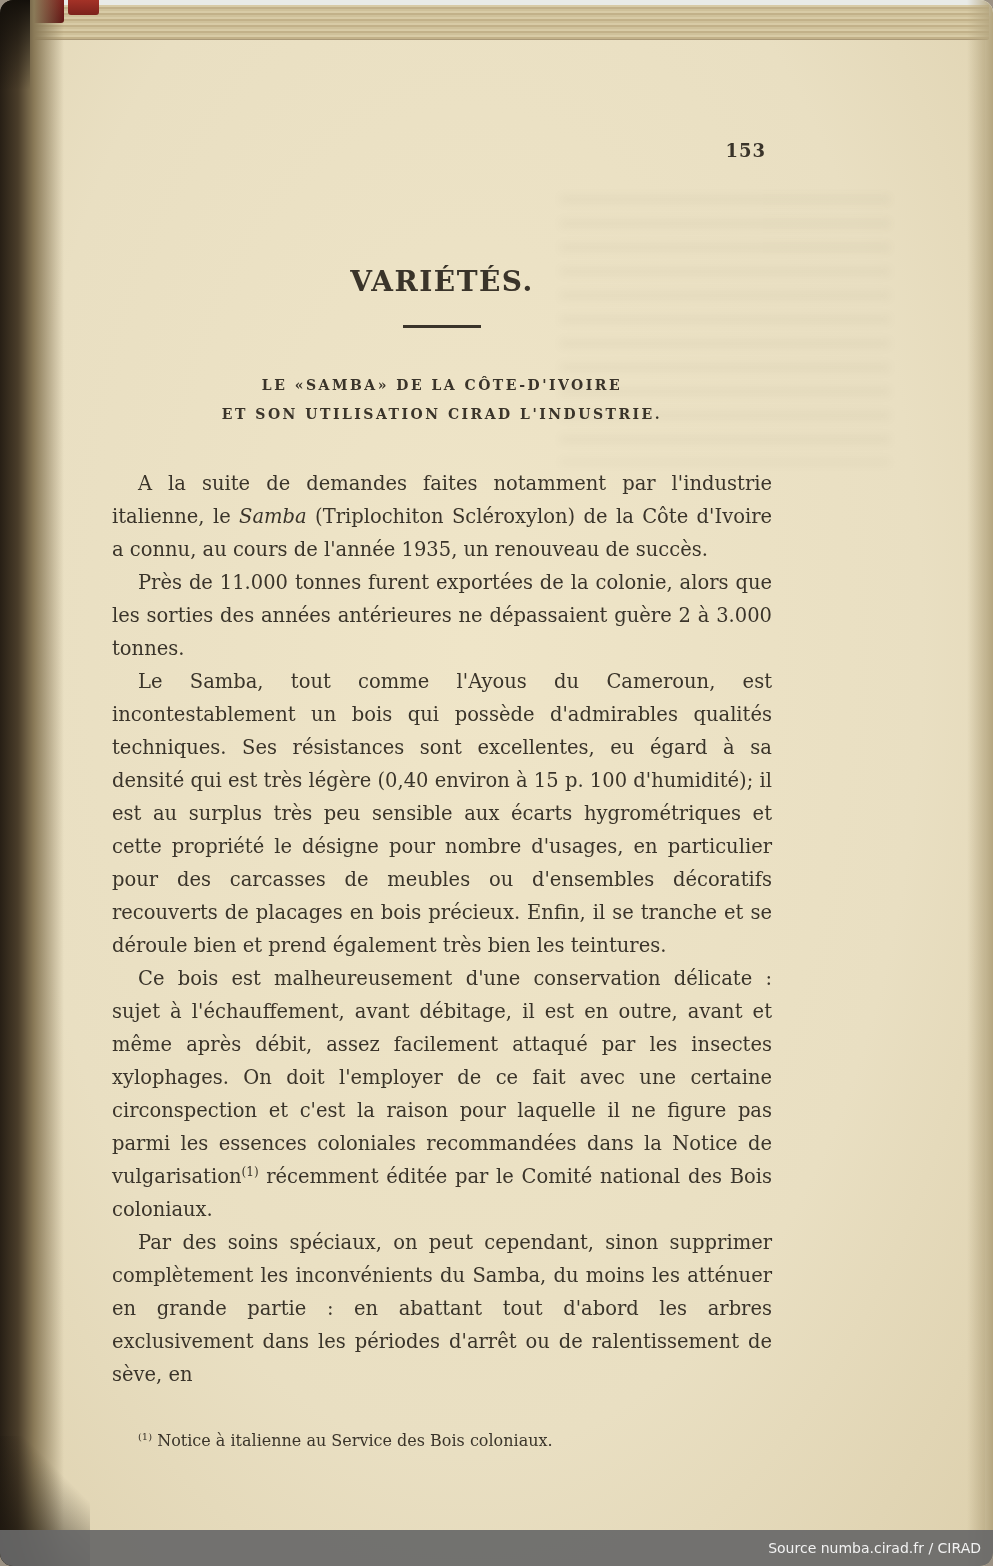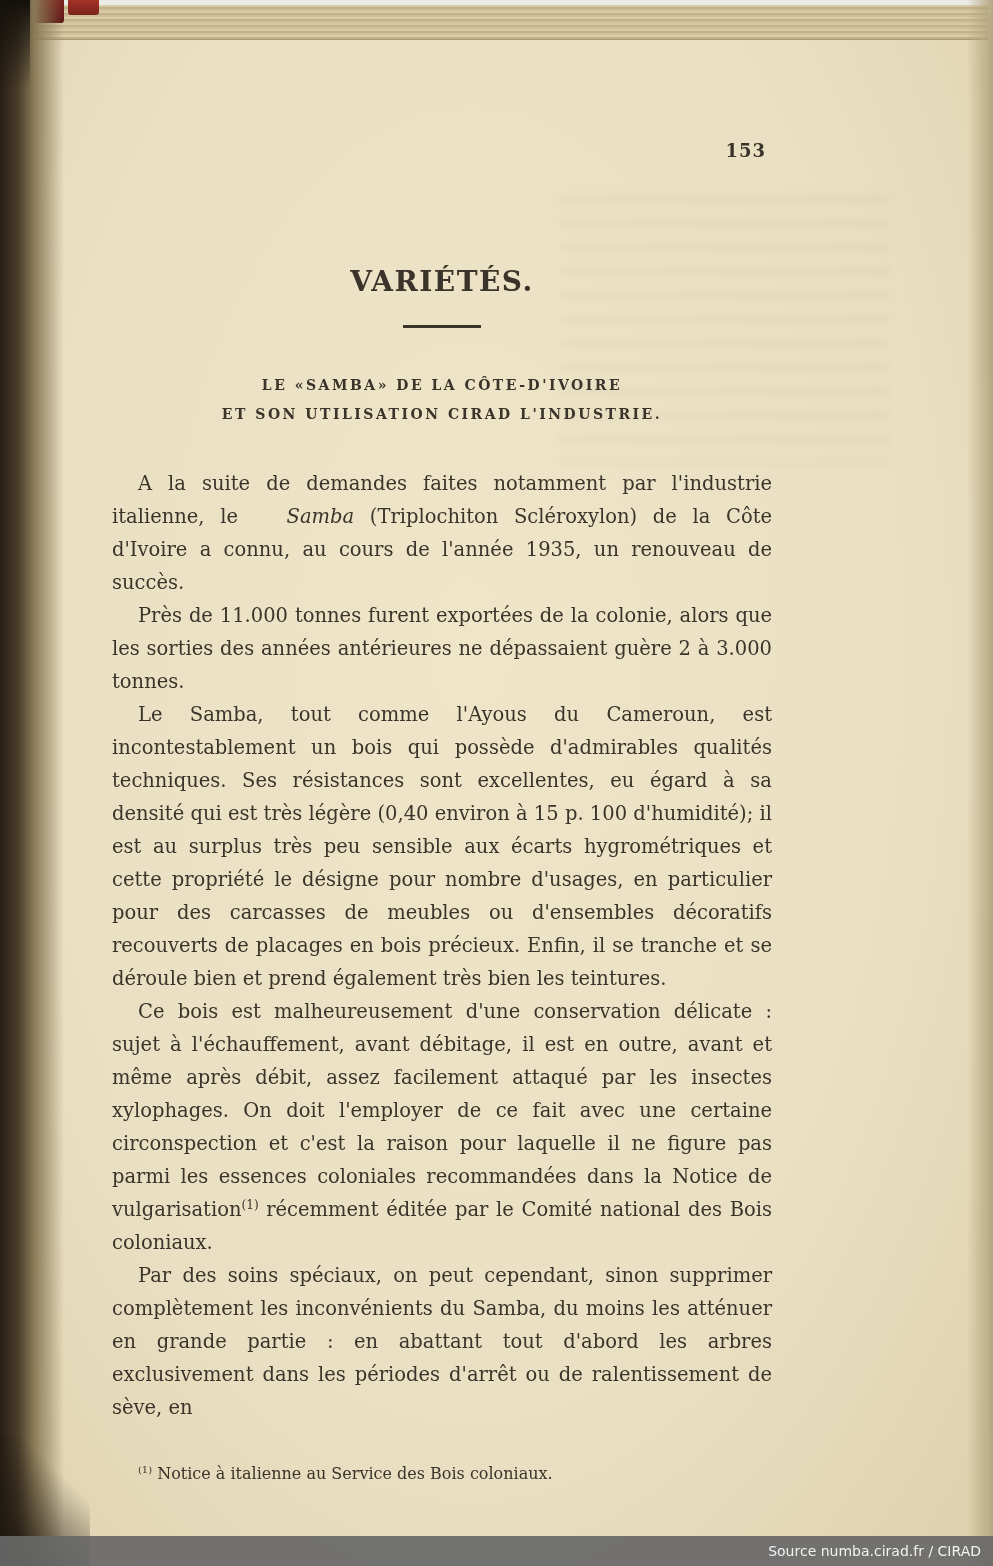--- a/index.html
+++ b/index.html
@@ -4,20 +4,21 @@
 <style>
   html,body{margin:0;padding:0;}
   body{background:#9b9183;}
   .scene{
     position:relative;
     width:993px;height:1566px;
     margin:0 auto;
     background:#e9dfc2;
     overflow:hidden;
     font-family:"DejaVu Serif", serif;
+    border-radius:13px;
   }
   
   .scan-top{
     position:absolute;top:0;left:0;right:0;height:16px;
     background:#e9ebe7;
   }
   
   .book-top-edge{
     position:absolute;top:5px;left:14px;right:4px;height:34px;
     background:repeating-linear-gradient(
@@ -107,31 +108,31 @@
   .heading-2{margin-top:13px;}
   .body-text{margin-top:45px;}
   .body-text p{
     margin:0;
     font-size:19.5px;
     line-height:33px;
     text-align:justify;
     text-indent:26px;
     hyphens:auto;
   }
-  .body-text em{font-style:italic;margin-left:33px;}
+  .body-text em{font-style:italic;}
   sup{font-size:0.62em;line-height:0;}
   .footnote{
     margin-top:38px;
     font-size:16px;
     line-height:24px;
     text-indent:26px;
   }
   
   .footer-bar{
-    position:absolute;left:0;right:0;bottom:0;height:30px;
+    position:absolute;left:0;right:0;bottom:0;height:36px;
     background:rgba(104,104,104,0.92);
     color:#f2f2f2;
     font-family:"DejaVu Sans", sans-serif;
     font-size:14px;
     display:flex;align-items:center;justify-content:flex-end;
     padding-right:12px;box-sizing:border-box;
   }
 </style>
 </head>
 <body>

